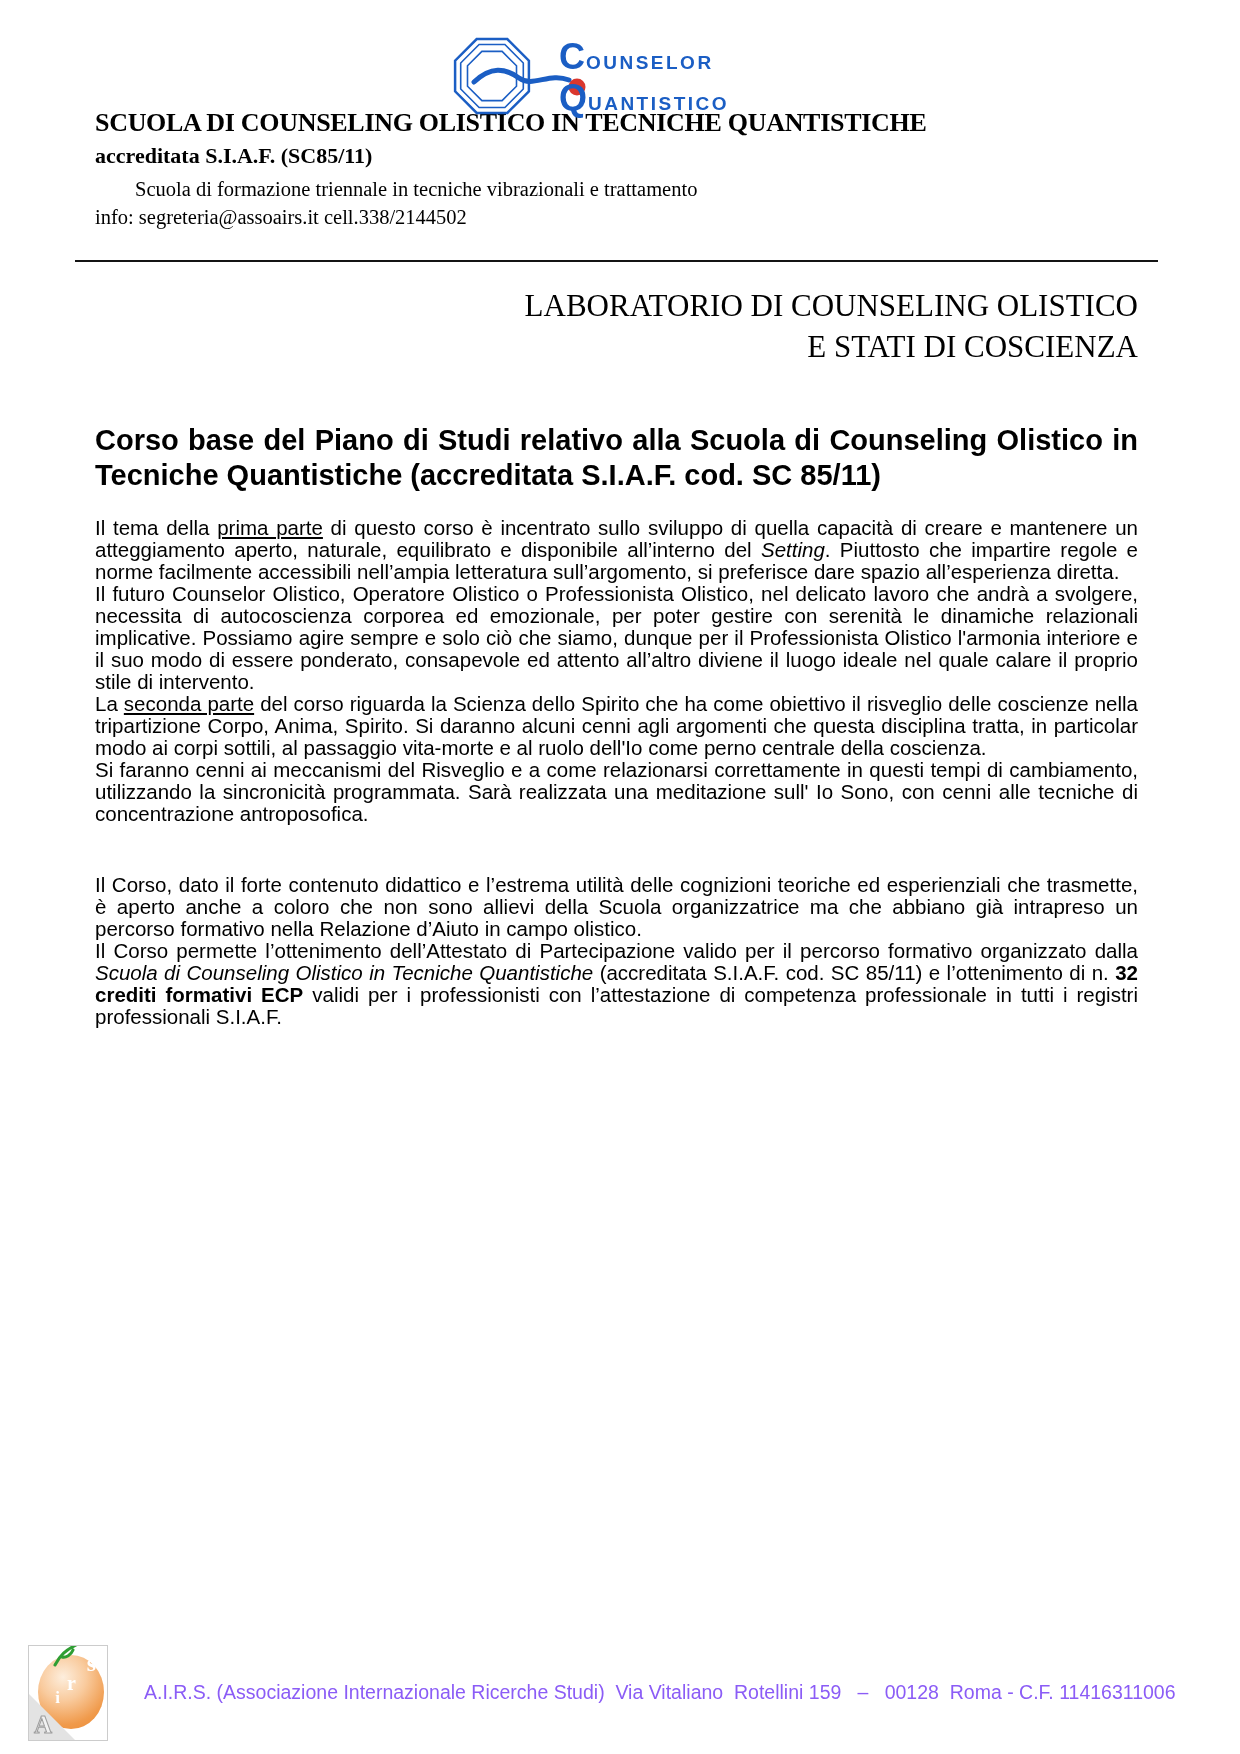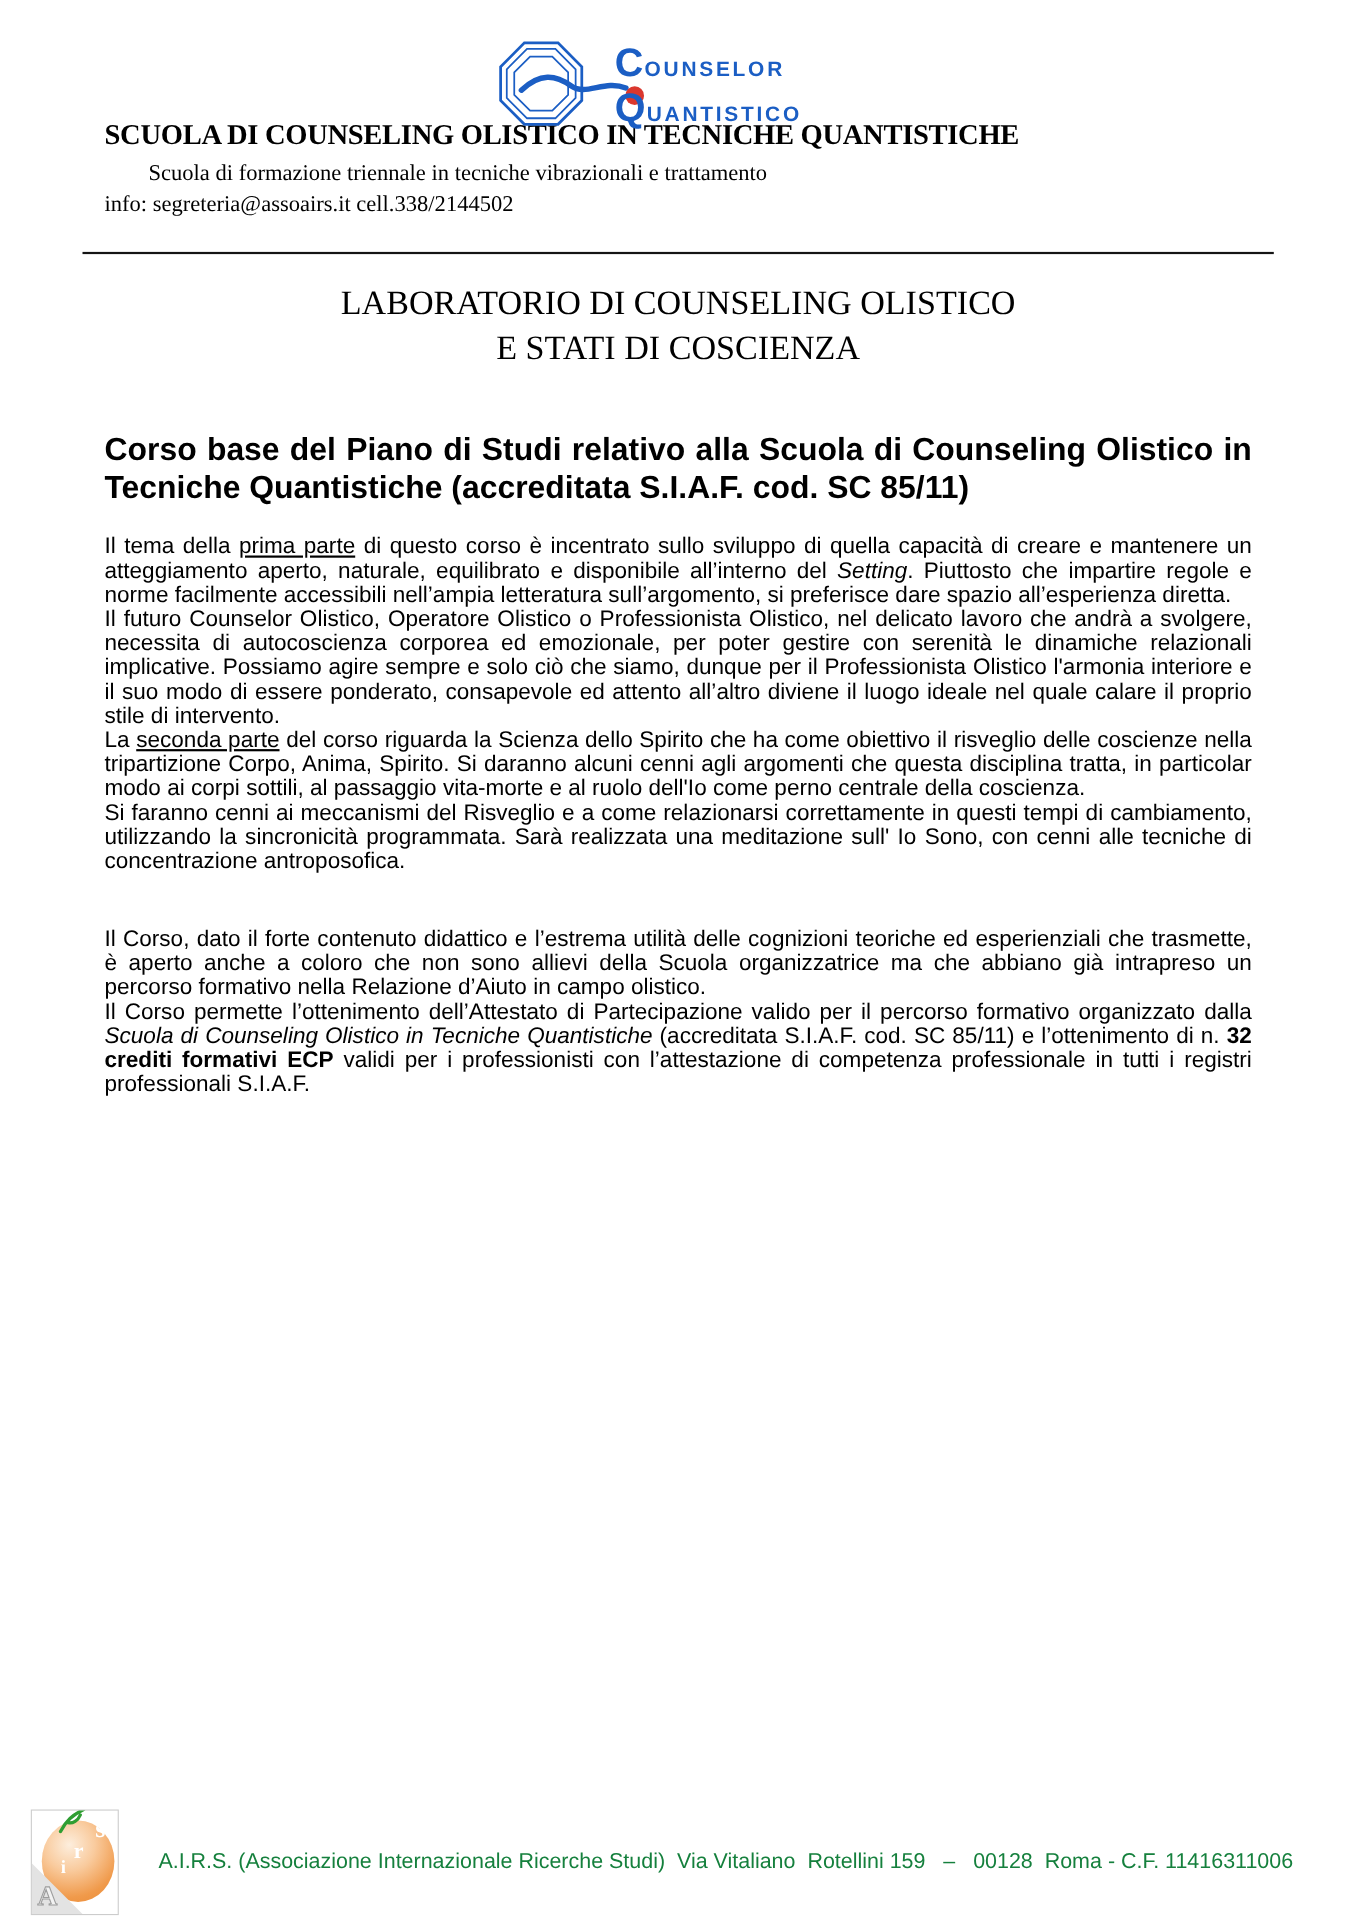--- a/index.html
+++ b/index.html
@@ -31,21 +31,21 @@
   
   .school-title { font-size: 26px; font-weight: bold; margin-top: 12px; letter-spacing: -0.3px; }
   .accreditation { font-size: 22px; font-weight: bold; margin-top: 5px; }
   .desc-line { font-size: 20.5px; line-height: 26px; margin-left: 40px; }
   .desc-block { margin-top: 7px; }
   .contact-line { font-size: 20.5px; line-height: 26px; margin-top: 2px; }
 
   hr.rule { border: none; border-top: 2px solid #141414; margin: 30px -20px 0 -20px; }
 
   
-  .doc-title { text-align: center; font-size: 31px; line-height: 41px; margin-top: 23px; font-weight: normal; }
+  .doc-title { text-align: right; font-size: 31px; line-height: 41px; margin-top: 23px; font-weight: normal; }
 
   
   .subtitle {
     font-family: "Liberation Sans", sans-serif; font-weight: bold;
     font-size: 29px; line-height: 35px; text-align: justify; margin-top: 56px;
   }
 
   
   .body-text {
     margin-top: 24px; font-family: "Liberation Sans", sans-serif;
@@ -78,21 +78,21 @@
     position: absolute; left: -1px; bottom: -1px; width: 0; height: 0;
     border-bottom: 48px solid #e3e3e3; border-right: 48px solid transparent;
   }
   .airs-a {
     position: absolute; left: 5px; bottom: 1px; font-size: 25px; font-weight: bold;
     color: #f2f2f2; -webkit-text-stroke: 1px #9d9d9d; font-family: "Liberation Serif", serif;
   }
   .airs-leaf { position: absolute; left: 22px; top: -3px; }
   .footer-text {
     font-family: "Liberation Sans", sans-serif; font-size: 19.5px;
-    color: #15803d; white-space: pre-wrap; line-height: 1.3;
+    color: #8b5cf6; white-space: pre-wrap; line-height: 1.3;
   }
 </style>
 </head>
 <body>
 
 <div class="page">
 
   <div class="logo-row">
     <svg class="logo-svg" width="158" height="96" viewBox="0 0 158 96">
       <g fill="none" stroke="#1b5ec4">
@@ -105,20 +105,21 @@
     </svg>
     <div class="brand-text">
       <span class="brand-word">COUNSELOR</span>
       <span class="brand-word">QUANTISTICO</span>
     </div>
   </div>
 
   <div class="content">
 
     <div class="school-title">SCUOLA DI COUNSELING OLISTICO IN TECNICHE QUANTISTICHE</div>
+    <div class="accreditation">accreditata S.I.A.F.  (SC85/11)</div>
     <div class="desc-block">
       <div class="desc-line">Scuola di formazione triennale in tecniche vibrazionali e trattamento</div>
     </div>
     <div class="contact-line">info: segreteria@assoairs.it cell.338/2144502</div>
 
     <hr class="rule">
 
     <div class="doc-title">
       <div>LABORATORIO DI COUNSELING OLISTICO</div>
       <div>E STATI DI COSCIENZA</div>

